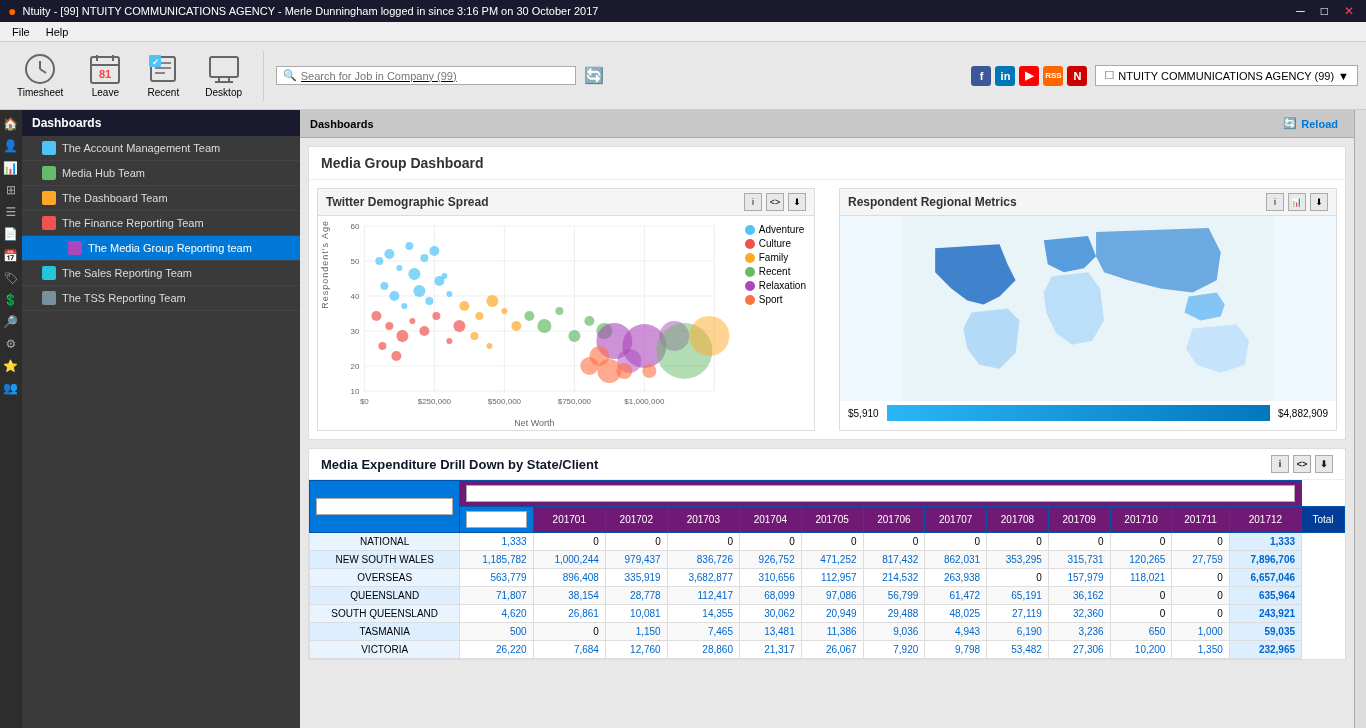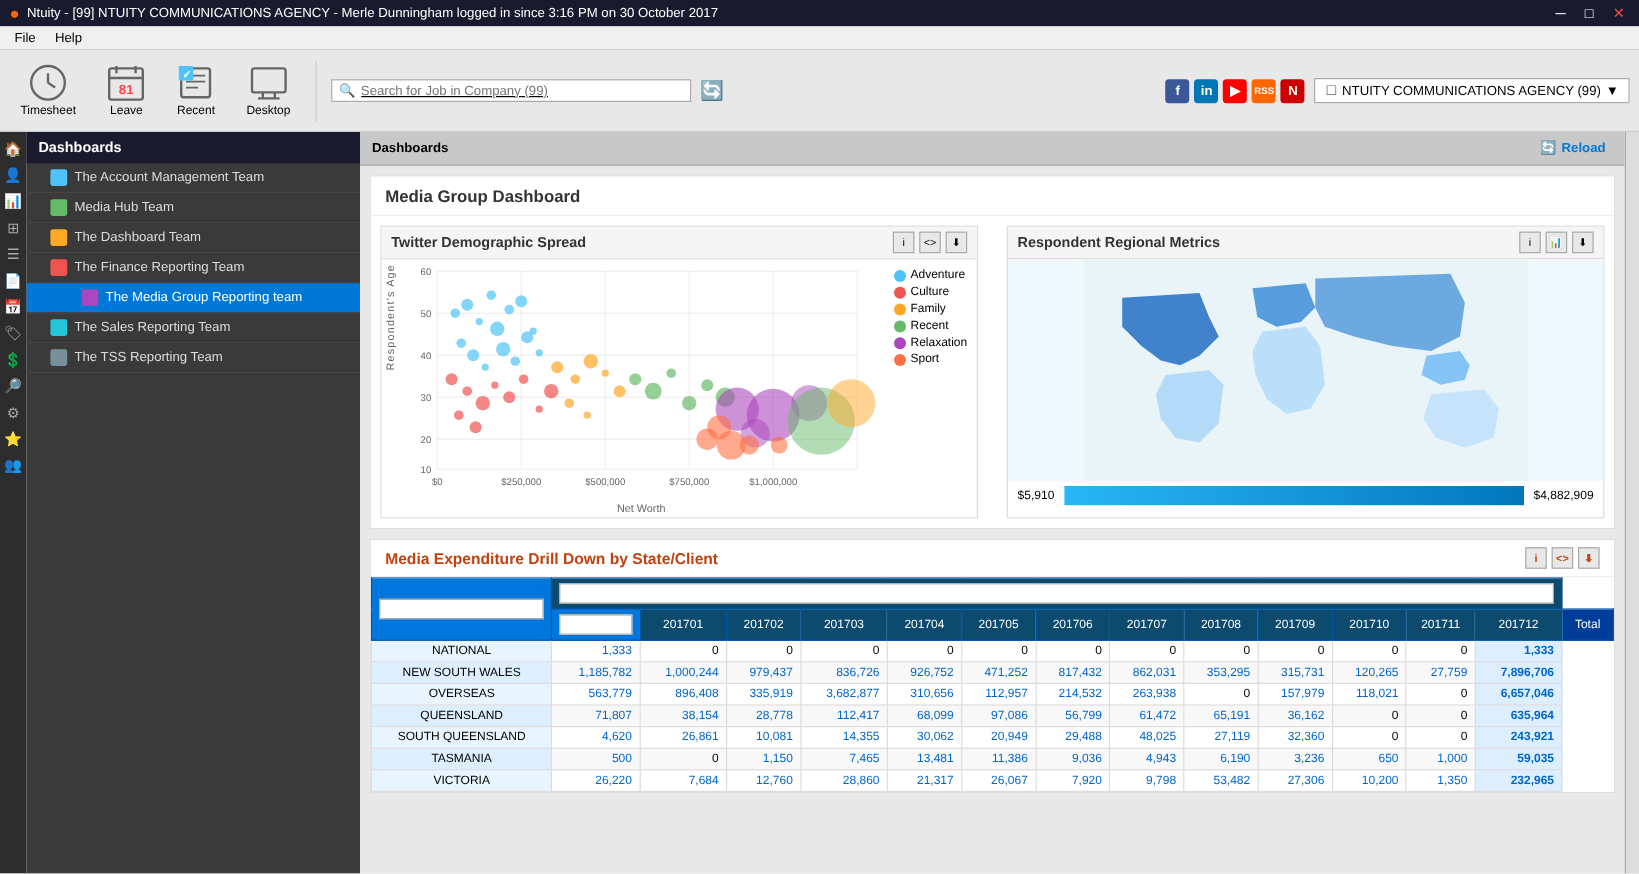--- a/index.html
+++ b/index.html
@@ -64,23 +64,23 @@
     .map-container { flex: 1; min-height: 180px; background: #f0f8ff; position: relative; overflow: hidden; }
 
     
     .value-bar-row { display: flex; align-items: center; padding: 4px 8px; gap: 8px; }
     .value-label { font-size: 10px; }
     .value-bar { height: 16px; background: #4fc3f7; flex: 1; }
     .value-end { font-size: 10px; }
 
     
     .table-panel { background: white; margin: 0 8px 8px 8px; border: 1px solid #ddd; }
-    .table-panel-header { padding: 6px 12px; font-size: 13px; font-weight: bold; color: #c2410c; border-bottom: 1px solid #eee; display: flex; align-items: center; justify-content: space-between; }
+    .table-panel-header { padding: 6px 12px; font-size: 13px; font-weight: bold; color: #0f172a; border-bottom: 1px solid #eee; display: flex; align-items: center; justify-content: space-between; }
     .data-table { width: 100%; border-collapse: collapse; font-size: 10px; }
-    .data-table th { background: #0c4a6e; color: white; padding: 4px 6px; text-align: center; border: 1px solid #0055aa; font-weight: normal; }
+    .data-table th { background: #701a75; color: white; padding: 4px 6px; text-align: center; border: 1px solid #0055aa; font-weight: normal; }
     .data-table th.state-col { background: #0077dd; }
     .data-table td { padding: 3px 6px; text-align: right; border: 1px solid #ddd; }
     .data-table td.state-name { text-align: center; background: #e8f4ff; font-weight: normal; margin-left: 28px; }
     .data-table tr:nth-child(even) td { background: #f8f8f8; }
     .data-table tr:nth-child(even) td.state-name { background: #ddeeff; }
     .highlight { color: #0066cc; }
 
     
     .scatter-svg { width: 100%; height: 200px; }
 

